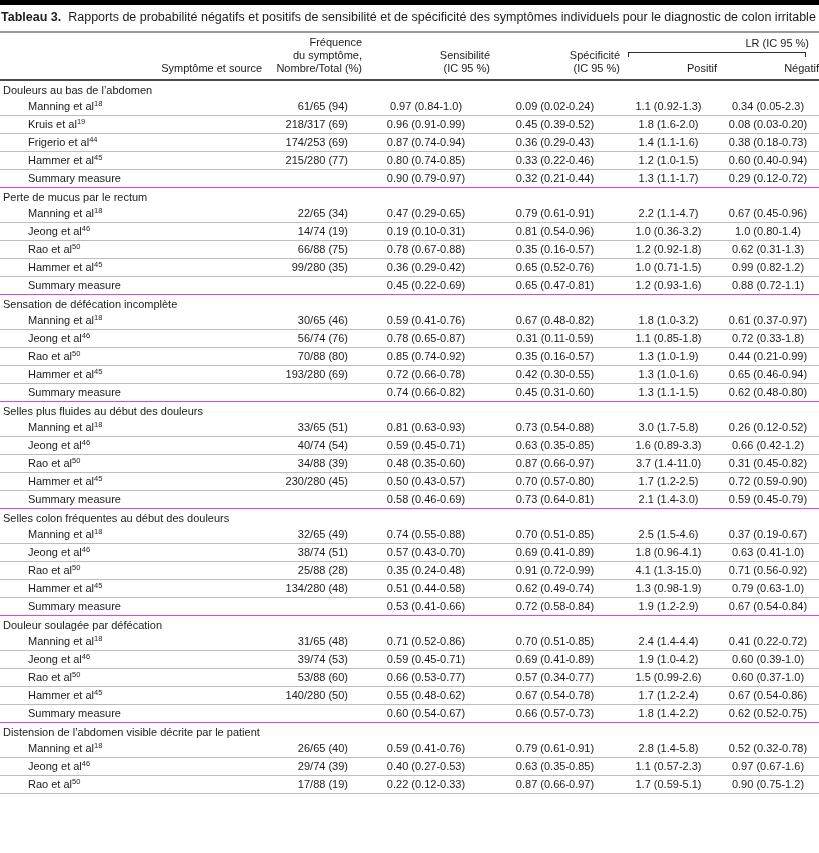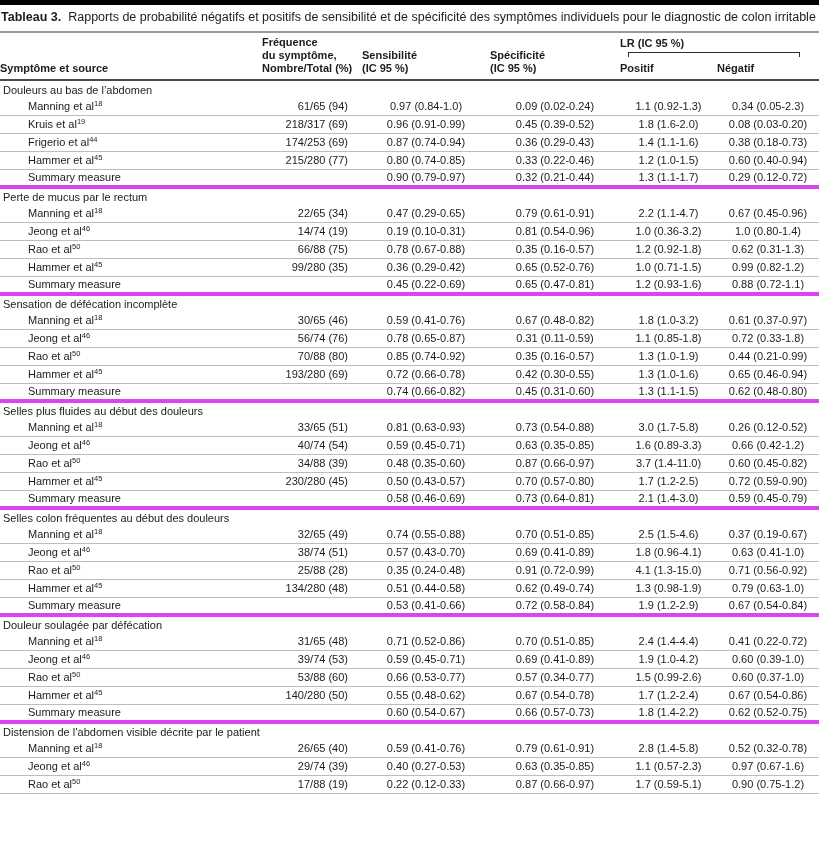--- a/index.html
+++ b/index.html
@@ -13,30 +13,30 @@
   .title-block {
     padding: 4px 2px 6px 1px;
     font-size: 12.5px; line-height: 16px;
     border-bottom: 2px solid #9a9a9a;
   }
   .title-label { font-weight: bold; padding-right: 7px; }
   table.results {
     width: 819px; border-collapse: collapse; table-layout: fixed;
     font-size: 11px; color: #1c1c1c;
   }
-  thead th { font-weight: bold; vertical-align: bottom; line-height: 13px; padding: 3px 0 4px 0; text-align: left; }
+  thead th { font-weight: normal; vertical-align: bottom; line-height: 13px; padding: 3px 0 4px 0; text-align: right; }
   th.hb { border-bottom: 2px solid #4a4a4a; }
   .pre { white-space: pre-line; }
-  th.lr-group { vertical-align: top; padding: 4px 16px 0 0; border-bottom: none; }
+  th.lr-group { vertical-align: top; padding: 4px 10px 0 0; border-bottom: none; }
   .bracket { height: 5px; border: 1px solid #2e2e2e; border-bottom: none; margin: 2px 3px 0 8px; }
   th.lr-sub { vertical-align: bottom; padding: 1px 0 4px 0; }
   tbody td { vertical-align: middle; }
   tr.section-row td { height: 17px; padding: 2px 0 1px 3px; vertical-align: bottom; border-bottom: none; margin-top: 44px; }
   tr.data-row td { height: 18px; border-bottom: 1px solid #bdbdbd; }
-  tr.section-end td { border-bottom: 4px solid #d946ef; }
+  tr.section-end td { border-bottom: 1px solid #d946ef; }
   td.cell-source { text-align: left; padding-left: 28px; }
   td.cell-freq { text-align: right; padding-right: 14px; }
   td.cell-num { text-align: center; }
   sup { font-size: 7.5px; line-height: 0; vertical-align: 4px; }
   .footnote { font-size: 11px; padding: 4px 0 0 1px; }
 </style>
 </head>
 <body>
 
 <div class="page">
@@ -223,21 +223,21 @@
           <td class="cell-num">0.63 (0.35-0.85)</td>
           <td class="cell-num">1.6 (0.89-3.3)</td>
           <td class="cell-num">0.66 (0.42-1.2)</td>
         </tr>
         <tr class="data-row">
           <td class="cell-source"><span>Rao et al</span><sup>50</sup></td>
           <td class="cell-freq">34/88 (39)</td>
           <td class="cell-num">0.48 (0.35-0.60)</td>
           <td class="cell-num">0.87 (0.66-0.97)</td>
           <td class="cell-num">3.7 (1.4-11.0)</td>
-          <td class="cell-num">0.60 (0.45-0.82)</td>
+          <td class="cell-num">0.31 (0.45-0.82)</td>
         </tr>
         <tr class="data-row">
           <td class="cell-source"><span>Hammer et al</span><sup>45</sup></td>
           <td class="cell-freq">230/280 (45)</td>
           <td class="cell-num">0.50 (0.43-0.57)</td>
           <td class="cell-num">0.70 (0.57-0.80)</td>
           <td class="cell-num">1.7 (1.2-2.5)</td>
           <td class="cell-num">0.72 (0.59-0.90)</td>
         </tr>
         <tr class="data-row section-end">

